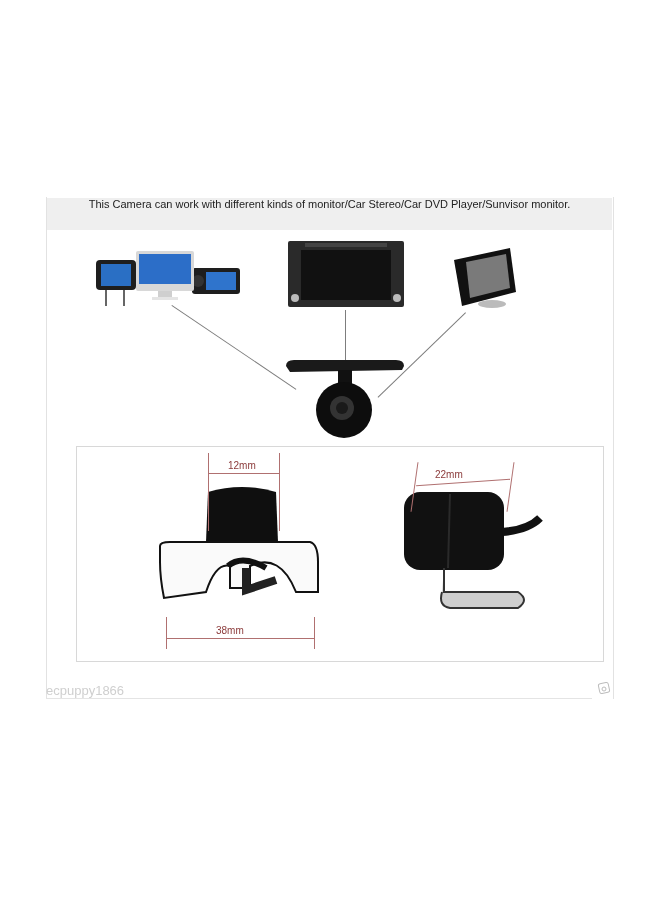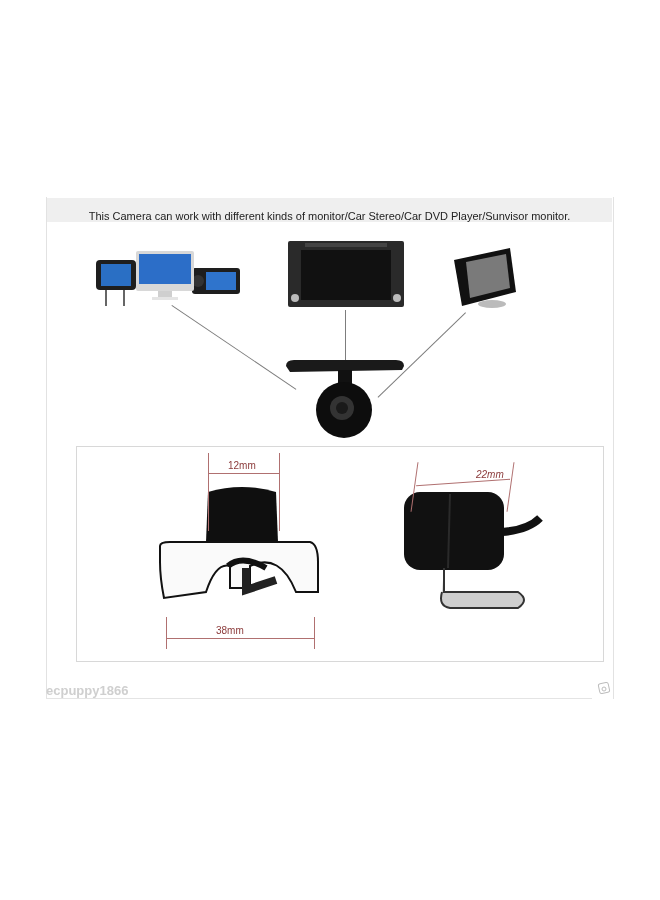--- a/index.html
+++ b/index.html
@@ -1,24 +1,24 @@
 <!DOCTYPE html>
 <html><head>
 <meta charset="utf-8">
 <style>
   html, body { margin: 0; padding: 0; background: #ffffff; }
   body { width: 660px; height: 900px; position: relative; overflow: hidden; font-family: "Liberation Sans", sans-serif; }
   .frame { position: absolute; left: 46px; top: 197px; width: 566px; height: 502px; border-left: 1px solid #e2e2e2; border-right: 1px solid #e2e2e2; }
-  .header-bar { position: absolute; left: 47px; top: 198px; width: 565px; height: 24px; background: #efefef; display: flex; align-items: flex-end; justify-content: center; font-size: 11px; color: #222; }
+  .header-bar { position: absolute; left: 47px; top: 198px; width: 565px; height: 32px; background: #efefef; display: flex; align-items: flex-start; justify-content: center; font-size: 11px; color: #222; }
   .line { position: absolute; background: #7d7d7d; height: 1px; transform-origin: 0 0; }
   .abs { position: absolute; }
   .inner-box { position: absolute; left: 76px; top: 446px; width: 526px; height: 214px; border: 1px solid #d8d8d8; }
   .dim-label { position: absolute; font-size: 10px; color: #8b3a3a; }
   .dim-line { position: absolute; background: #b07070; }
-  .watermark { position: absolute; left: 46px; top: 683px; font-size: 13px; color: #cfcfcf; font-weight: bold; }
+  .watermark { position: absolute; left: 46px; top: 683px; font-size: 13px; color: #cfcfcf; }
   .bottom-rule { position: absolute; left: 46px; top: 698px; width: 546px; height: 1px; background: #e4e4e4; }
   .stamp { position: absolute; left: 597px; top: 681px; width: 14px; height: 14px; }
 </style>
 </head>
 <body>
 
 <div class="frame"></div>
 
 <div class="header-bar">
   <span>This Camera can work with different kinds of monitor/Car Stereo/Car DVD Player/Sunvisor monitor.</span>
@@ -89,20 +89,20 @@
 <svg class="abs" style="left:398px;top:488px;" width="150" height="130">
   <rect x="6" y="4" width="100" height="78" rx="16" fill="#111"></rect>
   <line x1="52" y1="6" x2="50" y2="80" stroke="#2a2a2a" stroke-width="2"></line>
   <path d="M104,44 Q130,42 142,30" fill="none" stroke="#111" stroke-width="8"></path>
   <path d="M46,80 L46,104 L120,104 Q132,112 120,120 L52,120 Q40,118 44,104" fill="#cfcfcf" stroke="#333" stroke-width="2"></path>
 </svg>
 
 <div class="dim-line" style="left:414px;top:462px;width:1px;height:50px;transform:rotate(8deg);"></div>
 <div class="dim-line" style="left:510px;top:462px;width:1px;height:50px;transform:rotate(8deg);"></div>
 <div class="dim-line" style="left:416px;top:482px;width:94px;height:1px;transform:rotate(-4deg);"></div>
-<div class="dim-label" style="left:476px;top:469px;font-style:italic;">22mm</div>
+<div class="dim-label" style="left:435px;top:469px;">22mm</div>
 
 <div class="watermark">ecpuppy1866</div>
 <div class="bottom-rule"></div>
 <svg class="stamp" viewBox="0 0 14 14">
   <rect x="2" y="2" width="10" height="10" rx="2" fill="none" stroke="#bdbdbd" stroke-width="1" transform="rotate(-12 7 7)"></rect>
   <circle cx="7" cy="8" r="2" fill="none" stroke="#bdbdbd" stroke-width="1"></circle>
 </svg>
 
 </body></html>

